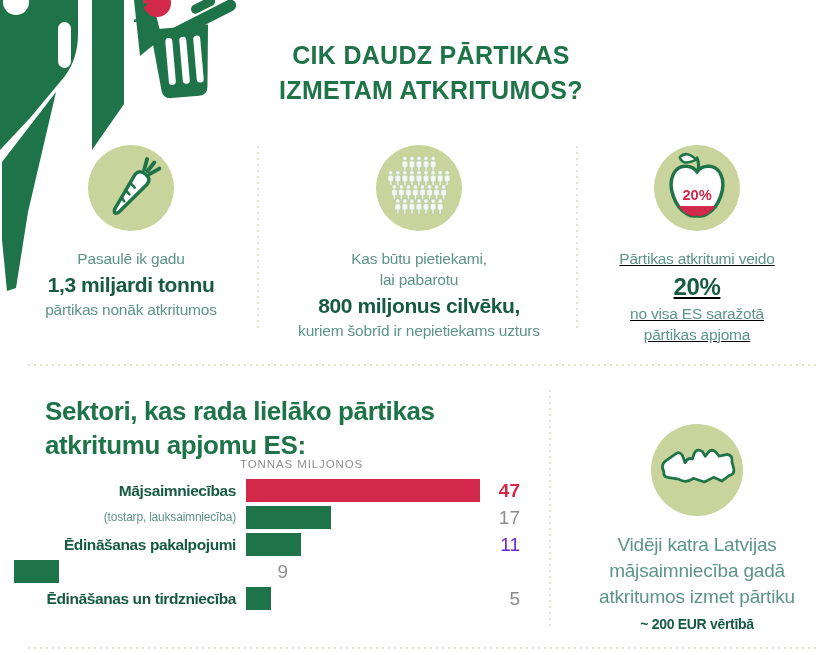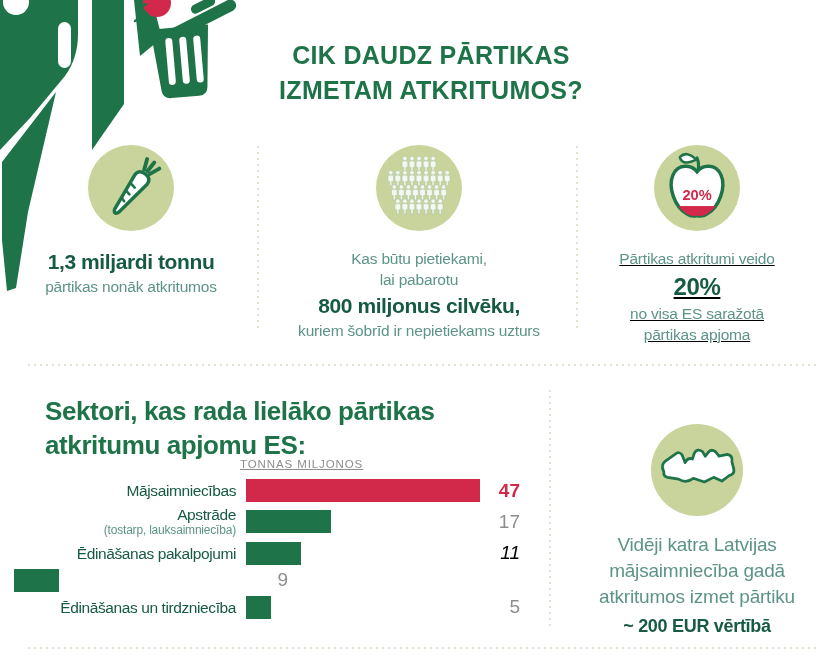--- a/index.html
+++ b/index.html
@@ -31,35 +31,35 @@
   .stat-icon{width:86px;height:86px;margin:0 auto 18px auto;display:block;}
   .stat-line{font-size:15.5px;color:var(--teal);line-height:1.34;letter-spacing:-.2px;}
   .stat-highlight{font-size:21px;font-weight:bold;color:var(--green-dark);
                   line-height:1.25;letter-spacing:-.4px;margin:2px 0;}
   .stat-highlight.pct{font-size:24px;}
 
   
   .section-heading{position:absolute;left:45px;top:394px;width:470px;
                    color:var(--green);font-weight:bold;font-size:26px;line-height:1.32;letter-spacing:-.4px;}
   .unit-label{position:absolute;left:240px;top:458px;font-size:11.5px;color:var(--value-gray);
-              letter-spacing:.9px;text-decoration:underline;}
+              letter-spacing:.9px;}
   .chart{position:absolute;left:4px;top:479px;width:540px;}
   .chart-row{display:flex;align-items:center;margin-bottom:4px;}
   .chart-label-block{width:232px;text-align:right;}
-  .chart-label{font-size:15.5px;font-weight:normal;color:var(--green-dark);letter-spacing:-.4px;line-height:1.1;}
+  .chart-label{font-size:15.5px;font-weight:bold;color:var(--green-dark);letter-spacing:-.4px;line-height:1.1;}
   .chart-sublabel{font-size:12px;color:var(--teal);letter-spacing:-.2px;line-height:1.15;margin-top:1px;}
   .chart-bar-area{width:240px;margin-left:10px;}
   .chart-bar{height:23px;}
   .chart-value{width:30px;margin-left:4px;text-align:right;font-size:19px;color:var(--value-gray);}
 
   
   .latvia-col{position:absolute;left:582px;top:424px;width:230px;text-align:center;}
   .latvia-icon{width:92px;height:92px;margin:0 auto 16px auto;display:block;}
   .latvia-line{font-size:19px;color:var(--teal);line-height:1.38;letter-spacing:-.2px;}
-  .latvia-highlight{font-size:18px;font-weight:bold;color:var(--green-dark);
+  .latvia-highlight{font-size:14px;font-weight:bold;color:var(--green-dark);
                     letter-spacing:-.3px;margin-top:5px;}
 </style>
 </head>
 <body>
 
 <div class="canvas">
 
   <svg class="illustration" viewBox="0 0 250 300">
     <g fill="#1e7448">
       <path d="M0 0 H78 V34 Q78 58 65 76 L30 118 L0 150 Z"></path>
@@ -109,20 +109,21 @@
           <line x1="44" y1="57" x2="50" y2="58"></line>
           <line x1="46" y1="67" x2="50" y2="68"></line>
         </g>
         <g stroke="#1e7448" stroke-width="4.5" stroke-linecap="round">
           <line x1="46" y1="25" x2="41" y2="13"></line>
           <line x1="54" y1="25" x2="59" y2="13"></line>
           <line x1="50" y1="24" x2="50" y2="11"></line>
         </g>
       </g>
     </svg>
+    <div class="stat-line">Pasaulē ik gadu</div>
     <div class="stat-highlight">1,3 miljardi tonnu</div>
     <div class="stat-line">pārtikas nonāk atkritumos</div>
   </div>
 
   <div class="stat-col" style="left:279px;top:145px;width:280px;">
     <svg class="stat-icon" viewBox="0 0 100 100">
       <circle cx="50" cy="50" r="50" fill="#c8d49b"></circle>
       <defs>
         <g id="person" fill="#f4f8ee" stroke="#a9c3ac" stroke-width="0.6">
           <circle cx="0" cy="-6.2" r="2.6"></circle>
@@ -199,36 +200,35 @@
           <div class="chart-label-block">
             <div class="chart-label">Mājsaimniecības</div>
           </div>
           <div class="chart-bar-area">
             <div class="chart-bar" style="width: 234px; background: rgb(210, 41, 74);"></div>
           </div>
           <div class="chart-value" style="color: rgb(210, 41, 74); font-weight: bold;">47</div>
         </div>
         <div class="chart-row">
           <div class="chart-label-block">
-            <div class="chart-label">Apstrāde</div>
             <div class="chart-sublabel">(tostarp, lauksaimniecība)</div>
           </div>
           <div class="chart-bar-area">
             <div class="chart-bar" style="width: 85px; background: rgb(30, 116, 72);"></div>
           </div>
           <div class="chart-value" style="color: rgb(141, 141, 141);">17</div>
         </div>
         <div class="chart-row">
           <div class="chart-label-block">
             <div class="chart-label">Ēdināšanas pakalpojumi</div>
           </div>
           <div class="chart-bar-area">
             <div class="chart-bar" style="width: 55px; background: rgb(30, 116, 72);"></div>
           </div>
-          <div class="chart-value" style="color: #000000; font-style: italic;">11</div>
+          <div class="chart-value" style="color: #6d28d9;">11</div>
         </div>
         <div class="chart-row">
           <div class="chart-bar-area">
             <div class="chart-bar" style="width: 45px; background: rgb(30, 116, 72);"></div>
           </div>
           <div class="chart-value" style="color: rgb(141, 141, 141);">9</div>
         </div>
         <div class="chart-row">
           <div class="chart-label-block">
             <div class="chart-label">Ēdināšanas un tirdzniecība</div>

